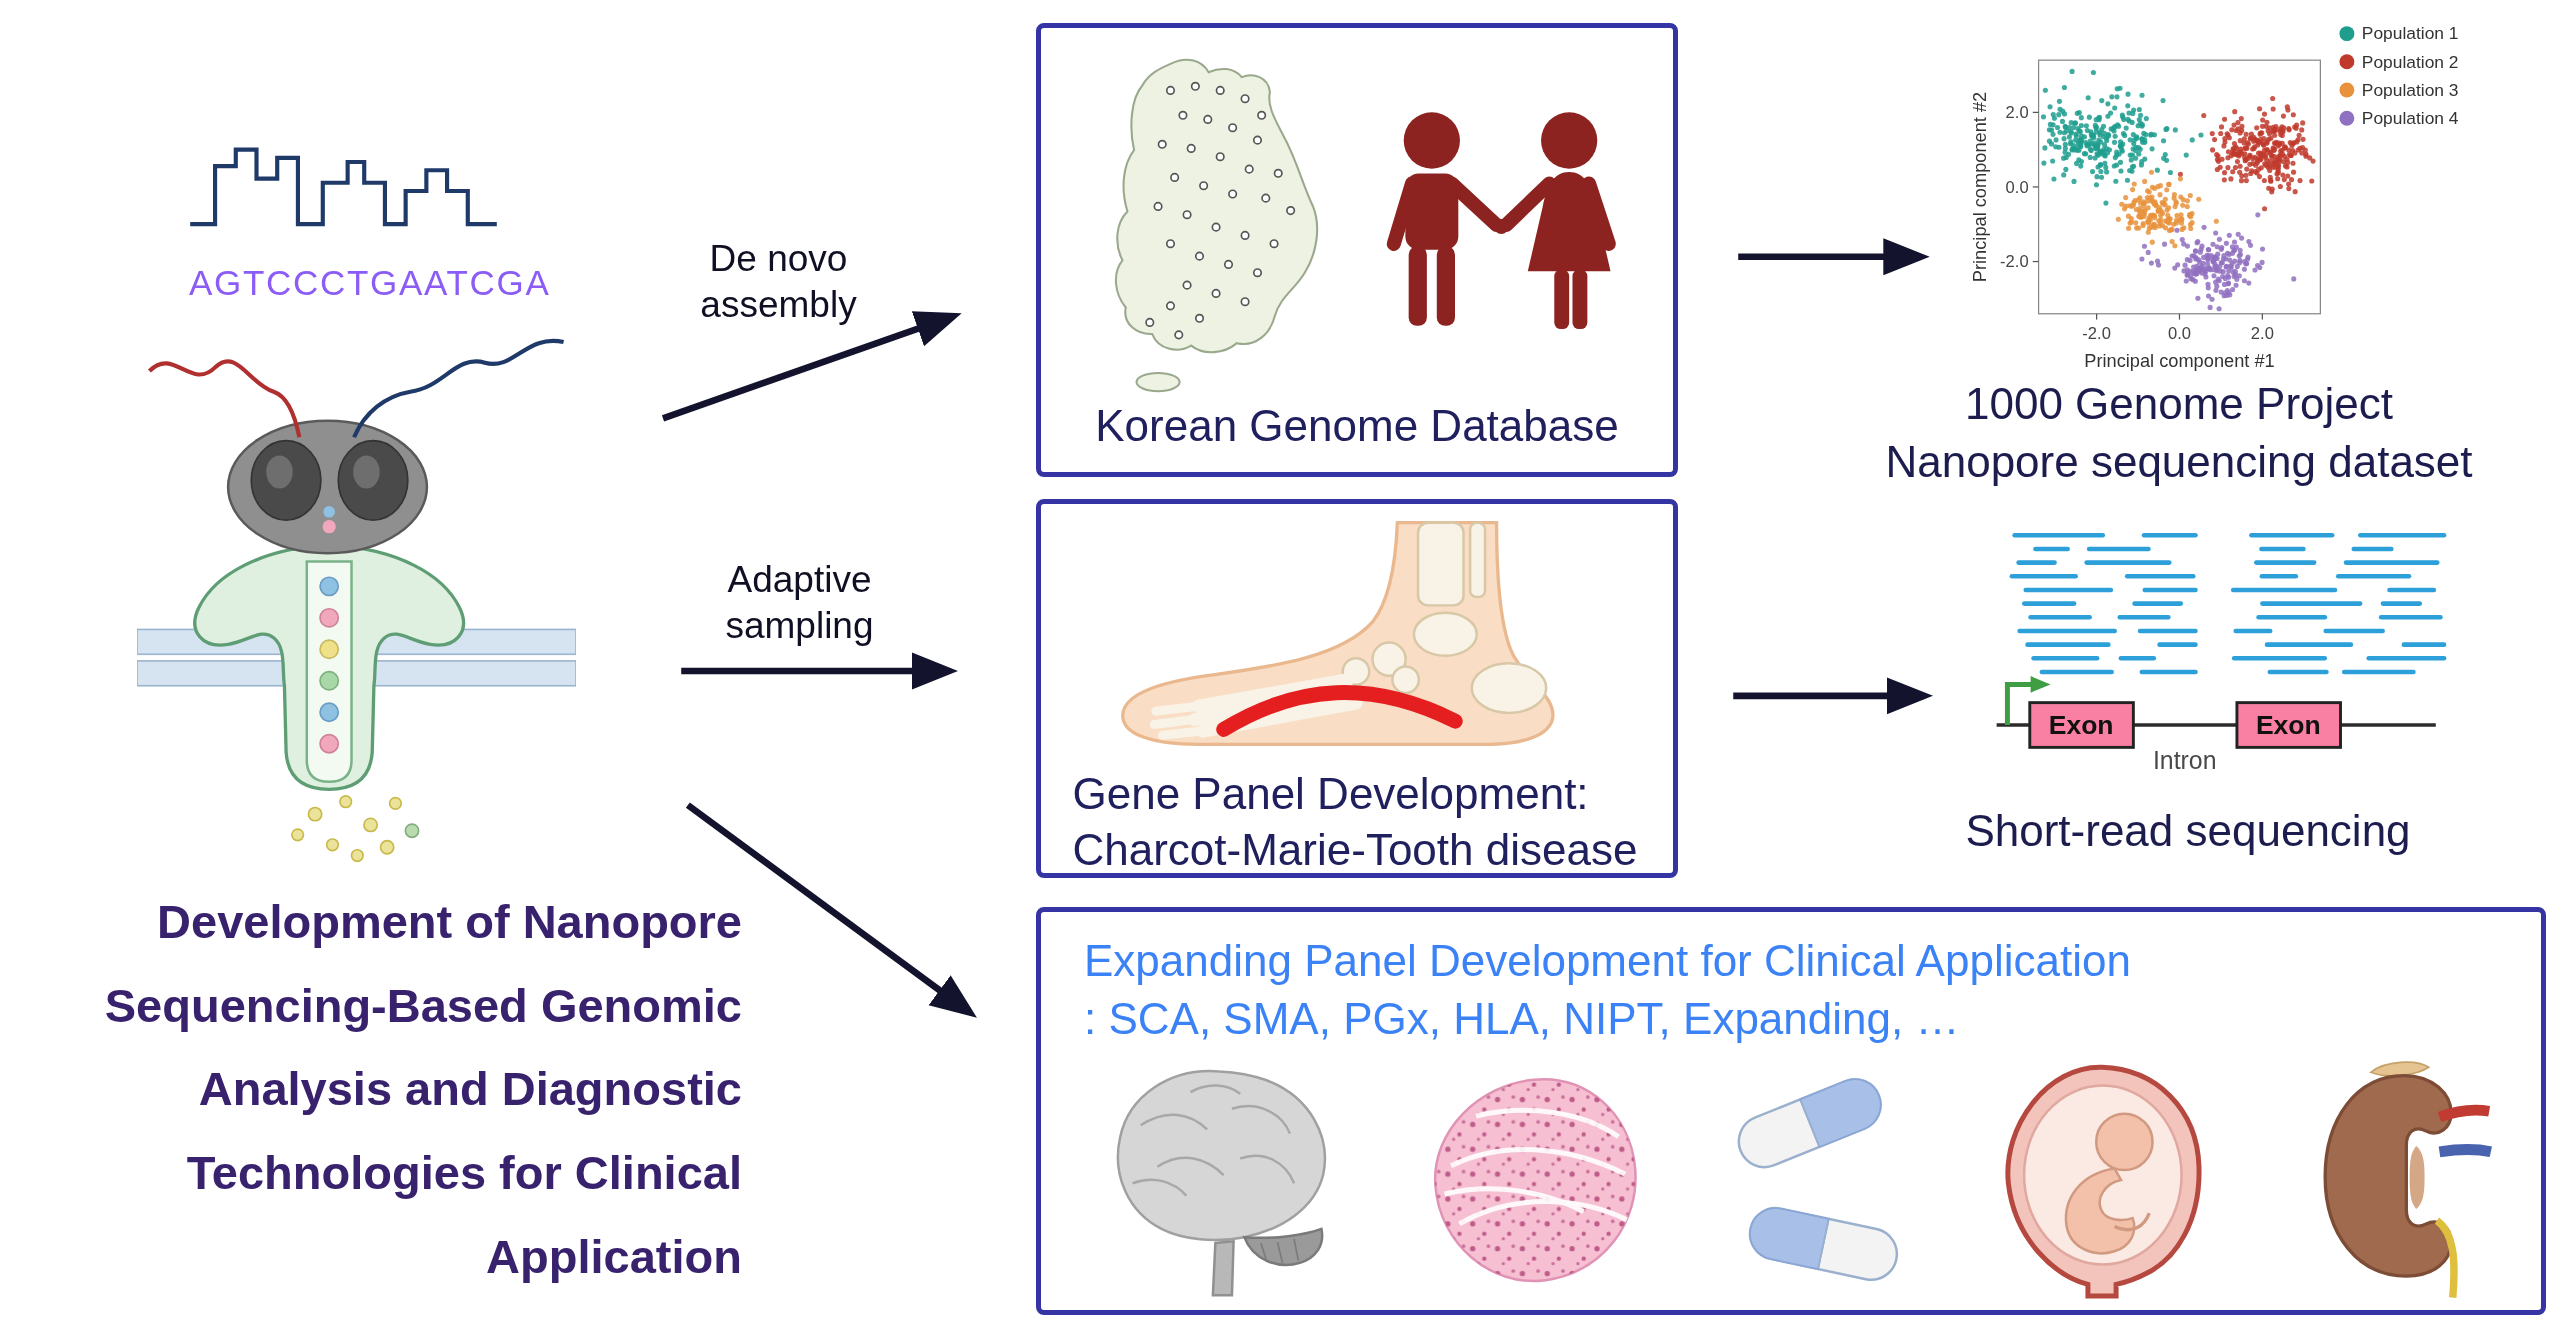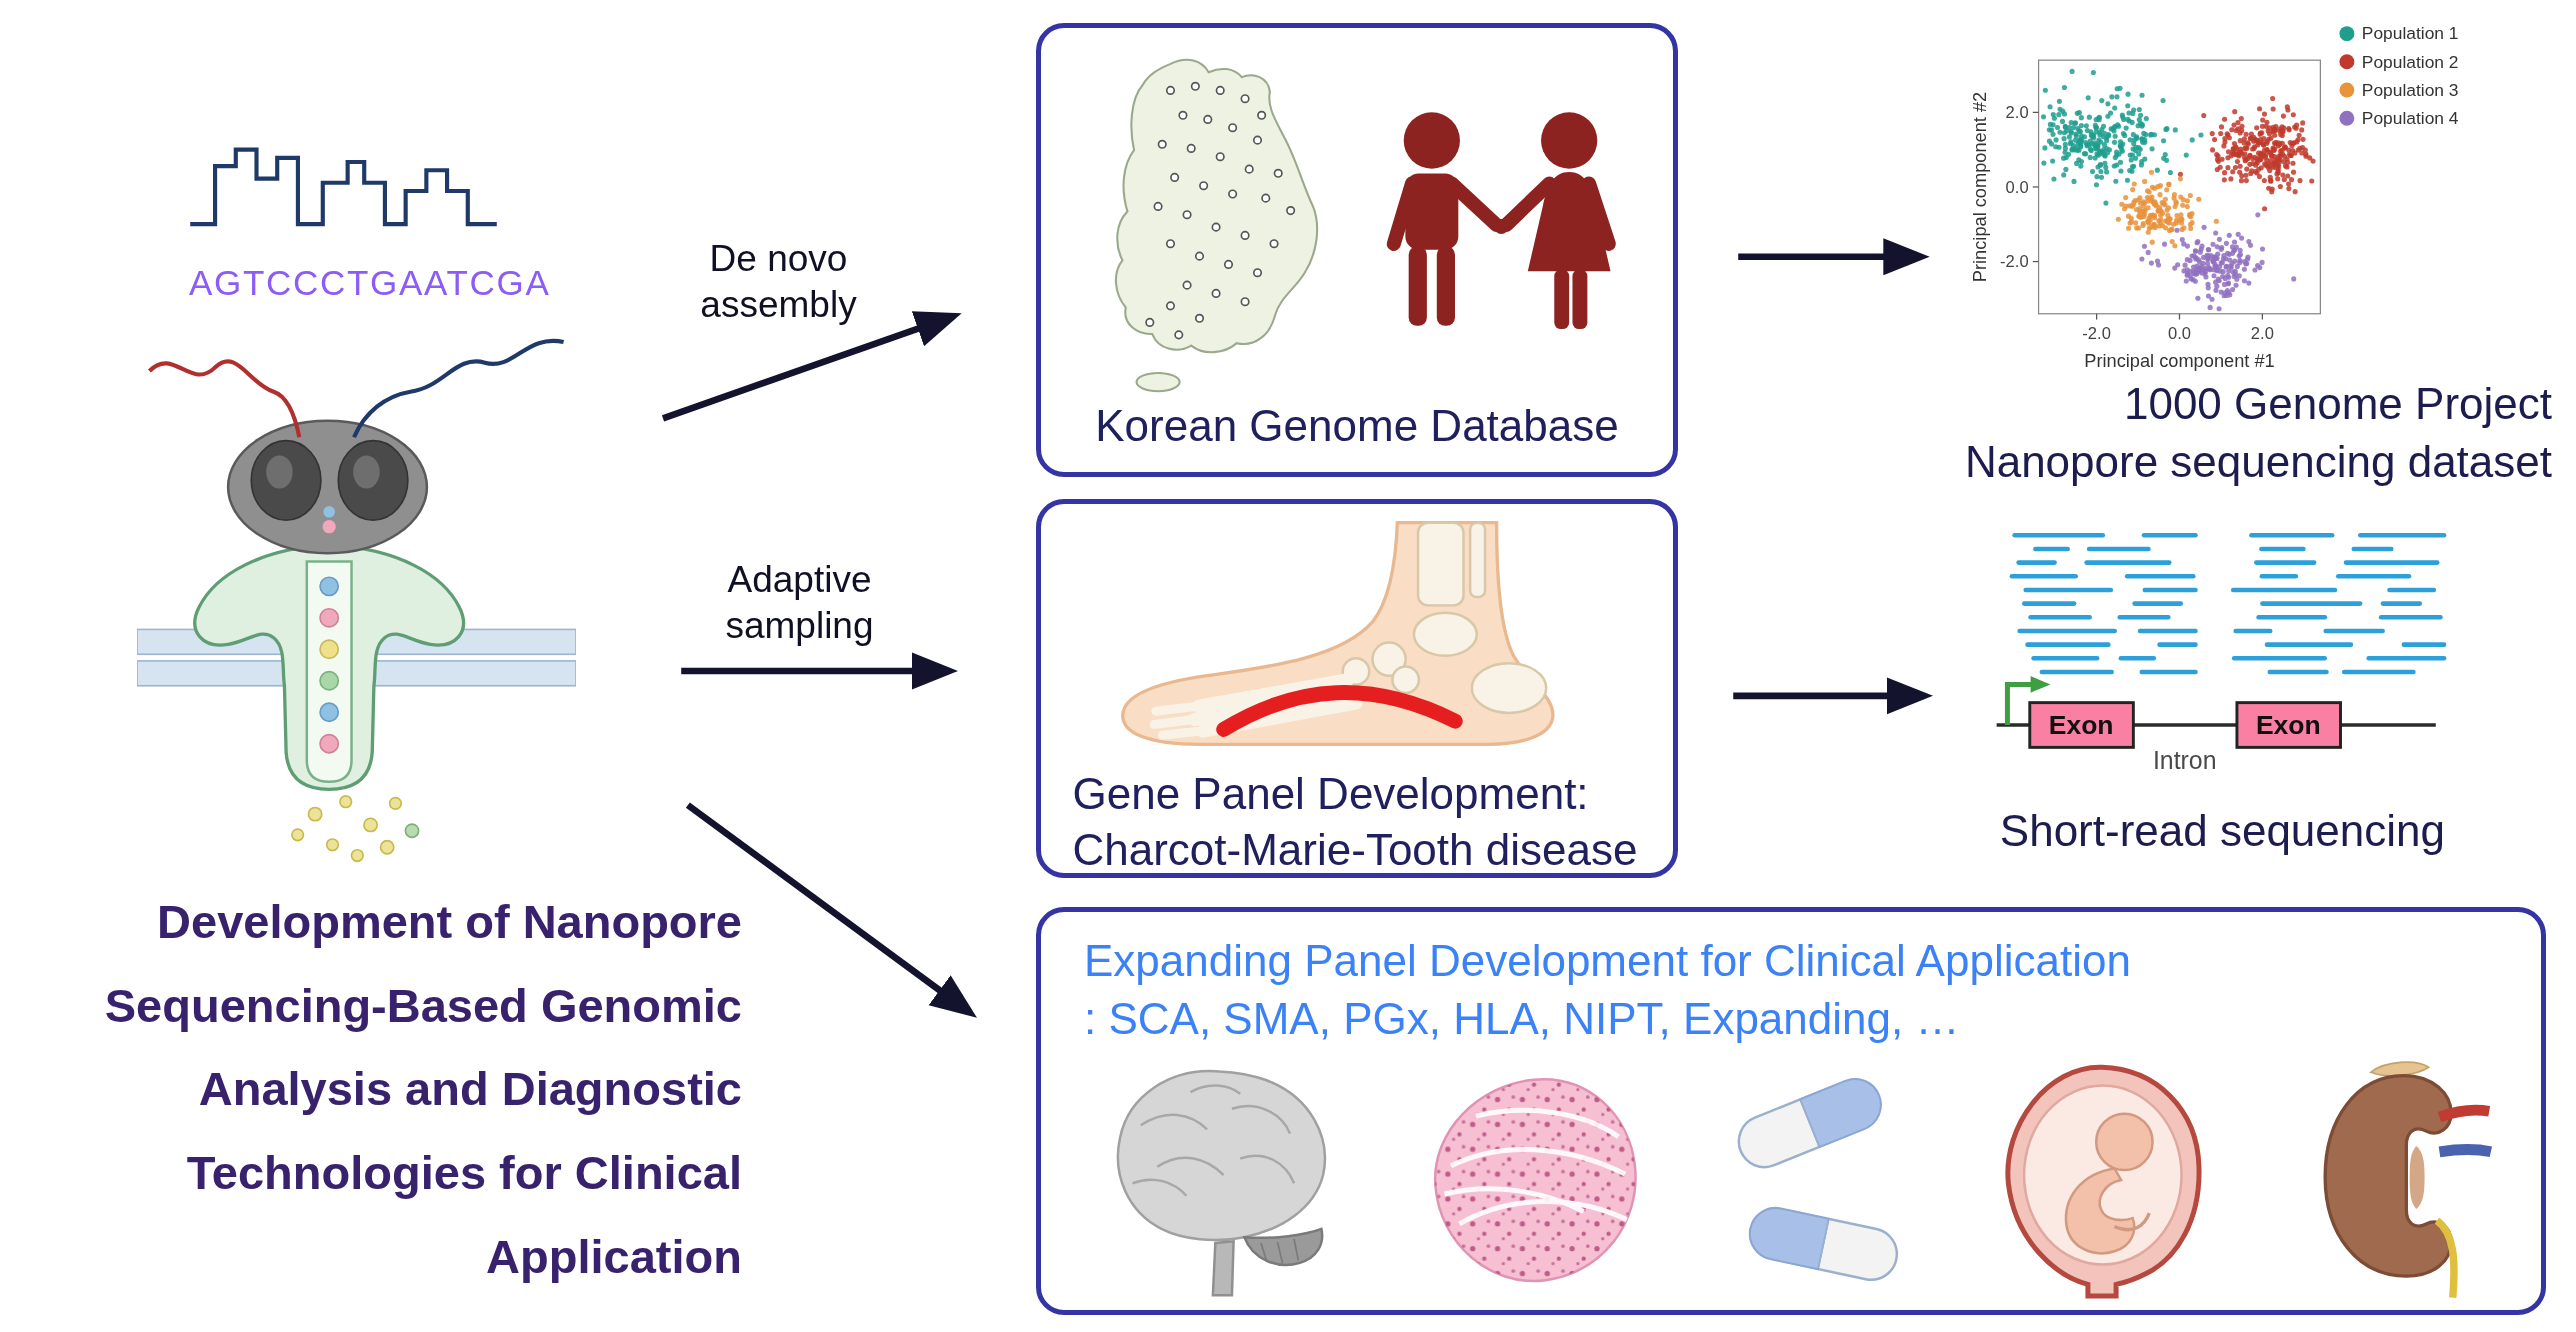--- a/index.html
+++ b/index.html
@@ -1,24 +1,24 @@
 <!DOCTYPE html>
 <html style="font-size:13.3px"><head>
 <meta charset="utf-8">
 <style>
   *{margin:0;padding:0;box-sizing:border-box}
   body{font-family:"Liberation Sans",sans-serif;background:#fff}
   .canvas{position:relative;width:2576px;height:1332px;background:#fff;overflow:hidden}
   .abs{position:absolute}
   .prewrap{white-space:pre-line}
-  .round-box{position:absolute;border:5.8px solid #3434a4;border-radius:28px;background:#fff}
+  .round-box{position:absolute;border:5.8px solid #3434a4;border-radius:8px;background:#fff}
   .main-title{font-size:47px;font-weight:bold;color:#38226d;text-align:right;line-height:1.78;white-space:pre-line}
   .arrow-label{font-size:37px;color:#101024;text-align:center;line-height:1.25;white-space:pre-line}
   .box-caption{font-size:44px;color:#20205f}
-  .big-caption{font-size:44px;color:#1c1c4e;text-align:right;line-height:1.32;white-space:pre-line}
+  .big-caption{font-size:44px;color:#1c1c4e;text-align:center;line-height:1.32;white-space:pre-line}
   .seq-text{font-size:35px;color:#8b5cf6;letter-spacing:1.7px}
   .bottom-text{font-size:44px;color:#3b82f6;line-height:1.32}
   #arrows-svg{position:absolute;left:0;top:0;pointer-events:none}
   #reads-group line{stroke:#2d9fd9;stroke-width:5.5;stroke-linecap:round}
   #scatter-svg .tick{font:20px "Liberation Sans",sans-serif;fill:#444}
   #scatter-svg .axis{font:22px "Liberation Sans",sans-serif;fill:#333}
   #scatter-svg .legend-label{font:21px "Liberation Sans",sans-serif;fill:#333}
   #shortread-svg .exon-label{font:700 32px "Liberation Sans",sans-serif;fill:#111}
   #shortread-svg .intron-label{font:30px "Liberation Sans",sans-serif;fill:#4a4a4a}
 </style>

